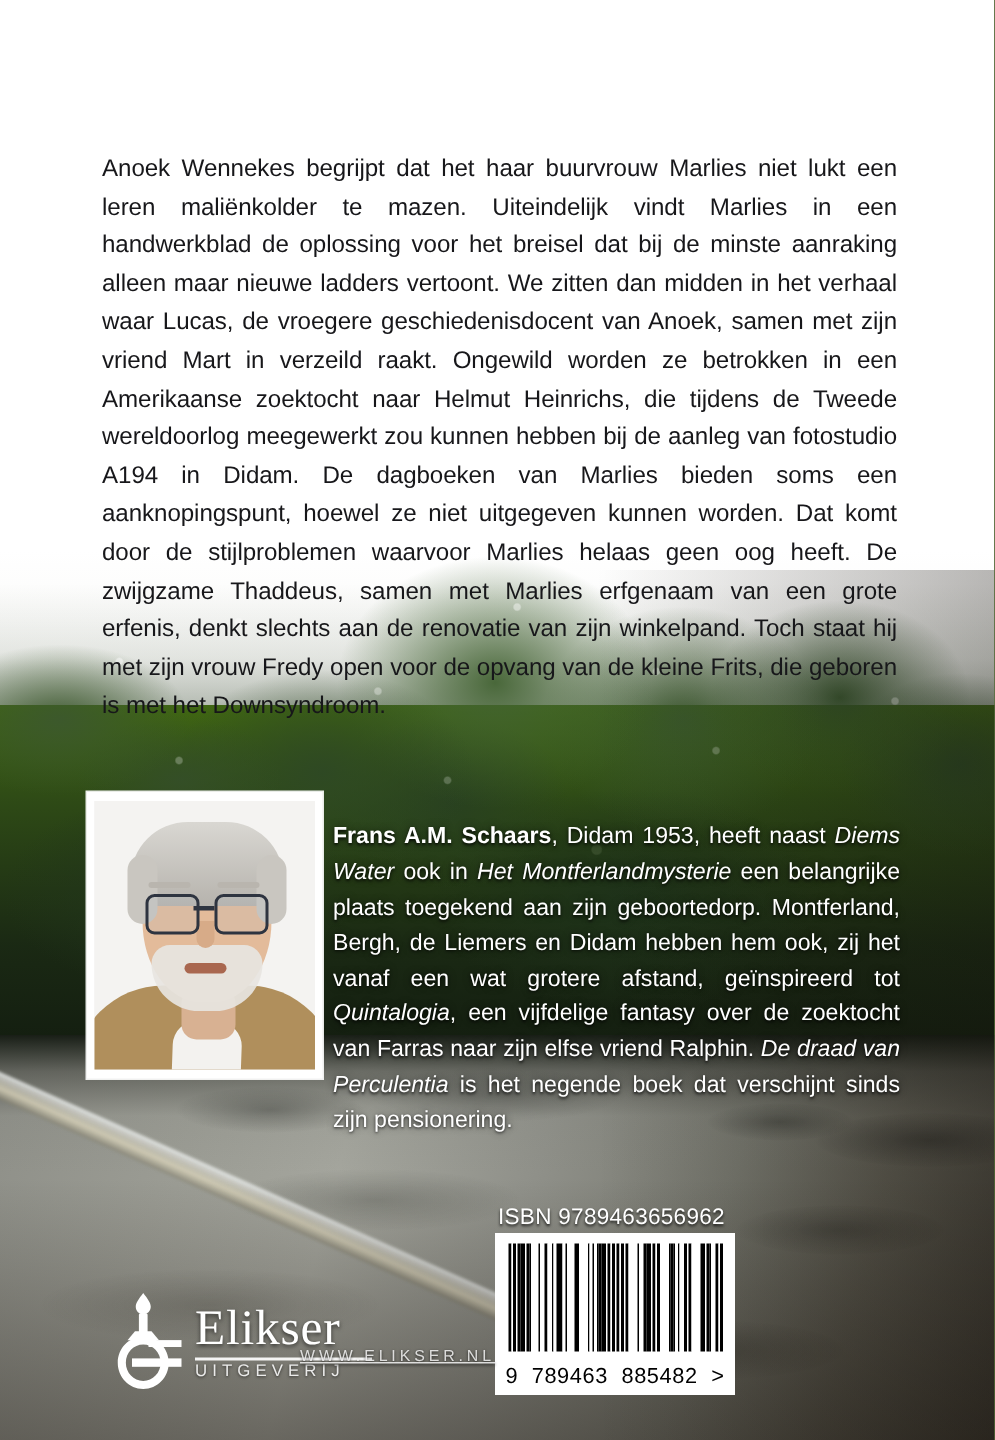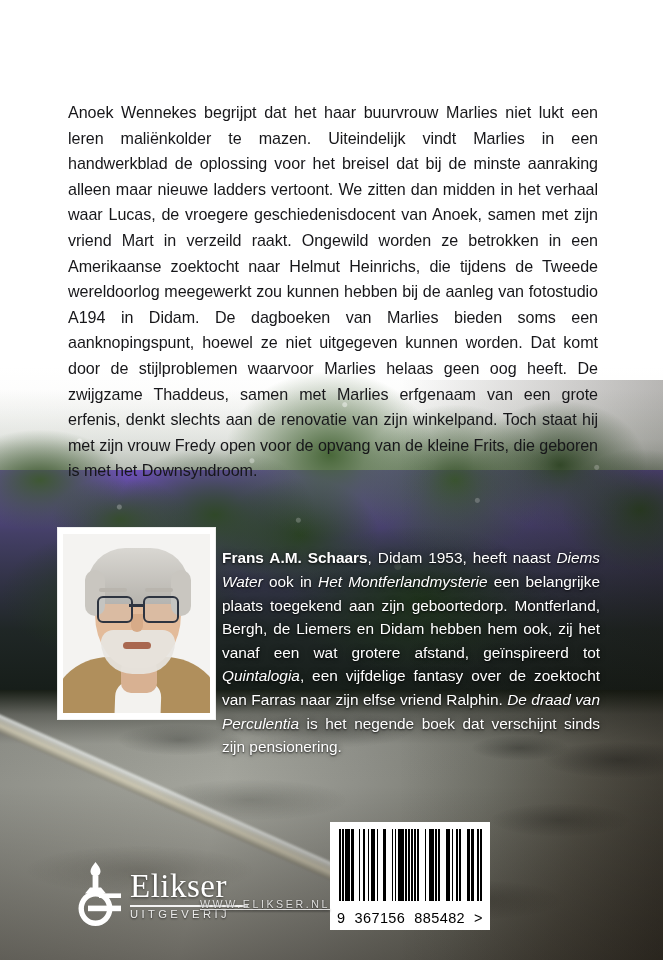--- a/index.html
+++ b/index.html
@@ -6,21 +6,21 @@
   html, body {
     margin: 0;
     padding: 0;
     background: #555;
   }
   .cover {
     position: relative;
     width: 663px;
     height: 960px;
     overflow: hidden;
-    background: #8b5cf6;
+    background: #4d7c0f;
     font-family: "Liberation Sans", sans-serif;
     -webkit-font-smoothing: antialiased;
   }
 
   
   .photo {
     position: absolute;
     left: 0; top: 0;
     width: 663px;
     height: 960px;
@@ -355,20 +355,21 @@
       <div class="pt-brow-l"></div>
       <div class="pt-brow-r"></div>
       <div class="pt-glass-l"></div>
       <div class="pt-glass-r"></div>
       <div class="pt-bridge"></div>
     </div>
   </div>
 
   <p class="bio" id="bio"><b>Frans A.M. Schaars</b><span>, Didam 1953, heeft naast </span><i>Diems Water</i><span> ook in </span><i>Het Montferlandmysterie</i><span> een belangrijke plaats toegekend aan zijn geboortedorp. Montferland, Bergh, de Liemers en Didam hebben hem ook, zij het vanaf een wat grotere afstand, geïnspireerd tot </span><i>Quintalogia</i><span>, een vijfdelige fantasy over de zoektocht van Farras naar zijn elfse vriend Ralphin. </span><i>De draad van Perculentia</i><span> is het negende boek dat verschijnt sinds zijn pensionering.</span></p>
 
+  <div class="isbn-label">ISBN 9789463656962</div>
   <div class="barcode-box">
     <div class="bars" id="bars">
         <span style="flex: 1 1 0px; background: rgb(0, 0, 0); margin-bottom: -8px;"></span>
         <span style="flex: 1 1 0px; background: rgb(255, 255, 255); margin-bottom: -8px;"></span>
         <span style="flex: 1 1 0px; background: rgb(0, 0, 0); margin-bottom: -8px;"></span>
         <span style="flex: 1 1 0px; background: rgb(255, 255, 255); margin-bottom: 0px;"></span>
         <span style="flex: 1 1 0px; background: rgb(0, 0, 0); margin-bottom: 0px;"></span>
         <span style="flex: 1 1 0px; background: rgb(0, 0, 0); margin-bottom: 0px;"></span>
         <span style="flex: 1 1 0px; background: rgb(0, 0, 0); margin-bottom: 0px;"></span>
         <span style="flex: 1 1 0px; background: rgb(255, 255, 255); margin-bottom: 0px;"></span>
@@ -455,21 +456,21 @@
         <span style="flex: 1 1 0px; background: rgb(0, 0, 0); margin-bottom: 0px;"></span>
         <span style="flex: 1 1 0px; background: rgb(0, 0, 0); margin-bottom: 0px;"></span>
         <span style="flex: 1 1 0px; background: rgb(255, 255, 255); margin-bottom: 0px;"></span>
         <span style="flex: 1 1 0px; background: rgb(255, 255, 255); margin-bottom: 0px;"></span>
         <span style="flex: 1 1 0px; background: rgb(0, 0, 0); margin-bottom: -8px;"></span>
         <span style="flex: 1 1 0px; background: rgb(255, 255, 255); margin-bottom: -8px;"></span>
         <span style="flex: 1 1 0px; background: rgb(0, 0, 0); margin-bottom: -8px;"></span>
       </div>
     <div class="barcode-digits" id="barcode-digits">
         <span>9</span>
-        <span>367156</span>
+        <span>789463</span>
         <span>885482</span>
         <span>&gt;</span>
       </div>
   </div>
 
   <div class="logo">
     <span class="logo-mark">
       <svg width="56" height="70" viewBox="0 0 56 70" aria-hidden="true">
         <g fill="#ffffff">
 

